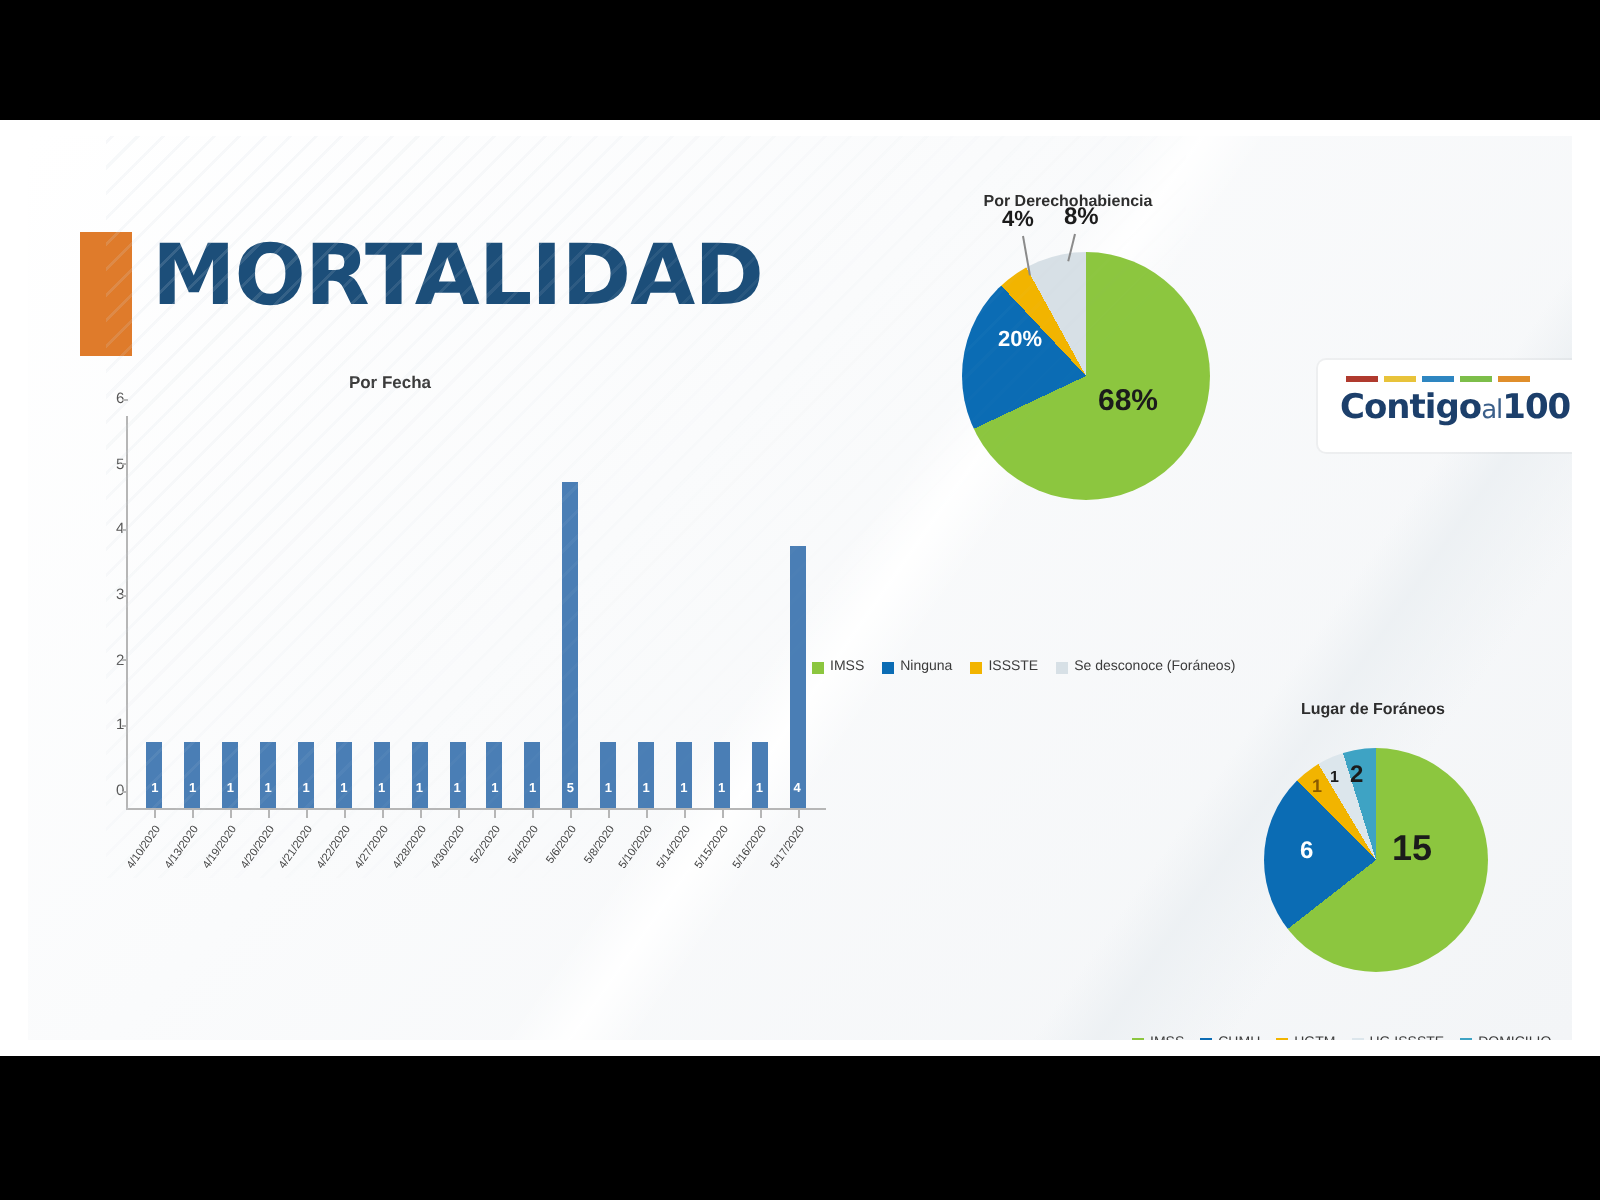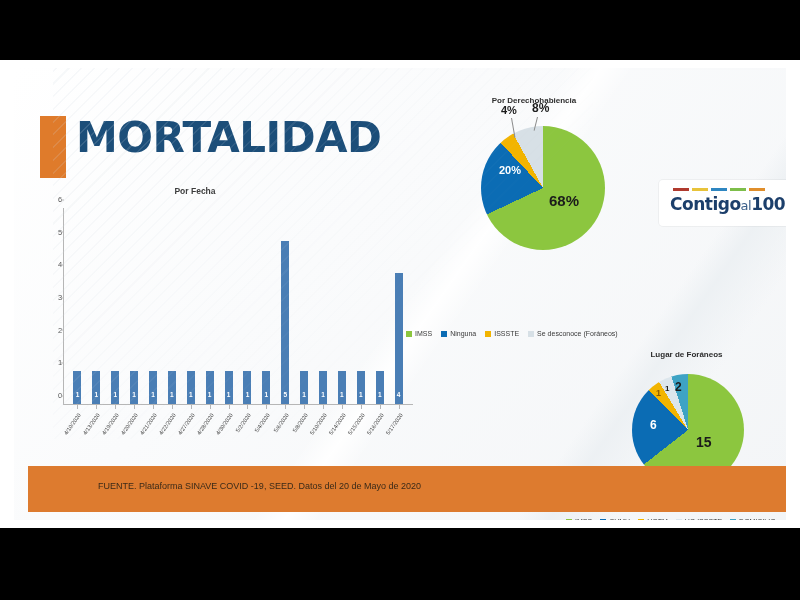--- a/index.html
+++ b/index.html
@@ -86,21 +86,21 @@
   .pie2-box{position:absolute;left:570px;top:282px;width:215px;height:190px;}
   .pie2-title{position:absolute;left:0;top:0;width:205px;text-align:center;font-size:8px;
               font-weight:bold;color:#2d2d2d;}
   .pie2{left:48px;top:24px;width:112px;height:112px;
         background:conic-gradient(from 0deg,
           #8CC63F 0deg 232deg,
           #0B6CB4 232deg 315.2deg,
           #F2B400 315.2deg 329deg,
           #DCE6EC 329deg 342.8deg,
           #3EA3C4 342.8deg 360deg);}
-  .p2-15{left:112px;top:84px;font-size:14px;color:#1b1b1b;}
+  .p2-15{left:112px;top:64px;font-size:18px;color:#1b1b1b;}
   .p2-6{left:66px;top:68px;font-size:12px;color:#ffffff;}
   .p2-1a{left:72px;top:38px;font-size:9px;color:#8a5a00;}
   .p2-1b{left:81px;top:34px;font-size:8px;color:#1b1b1b;}
   .p2-2{left:91px;top:30px;font-size:12px;color:#1b1b1b;}
   .lg2{left:552px;top:450px;gap:8px;}
 
   
   .logo{position:absolute;left:645px;top:112px;width:134px;height:46px;
         background:#ffffff;border-radius:4px;box-shadow:0 0 0 1px rgba(0,0,0,.04);}
   .logo-bars{position:absolute;left:14px;top:8px;display:flex;gap:3px;}
@@ -369,19 +369,16 @@
             <div class="lb" style="background: rgb(232, 195, 58);"></div>
             <div class="lb" style="background: rgb(46, 134, 193);"></div>
             <div class="lb" style="background: rgb(125, 190, 74);"></div>
             <div class="lb" style="background: rgb(224, 142, 43);"></div>
           </div>
         <div class="logo-text">
           <span>Contigo</span><span class="thin">al</span><span>100</span>
         </div>
       </div>
 
-      <div class="footer">
-        <div class="footer-text">FUENTE. Plataforma SINAVE COVID -19, SEED. Datos del 20 de Mayo de 2020</div>
-      </div>
 
     </div>
   </div>
 </div>
 
 </body></html>

